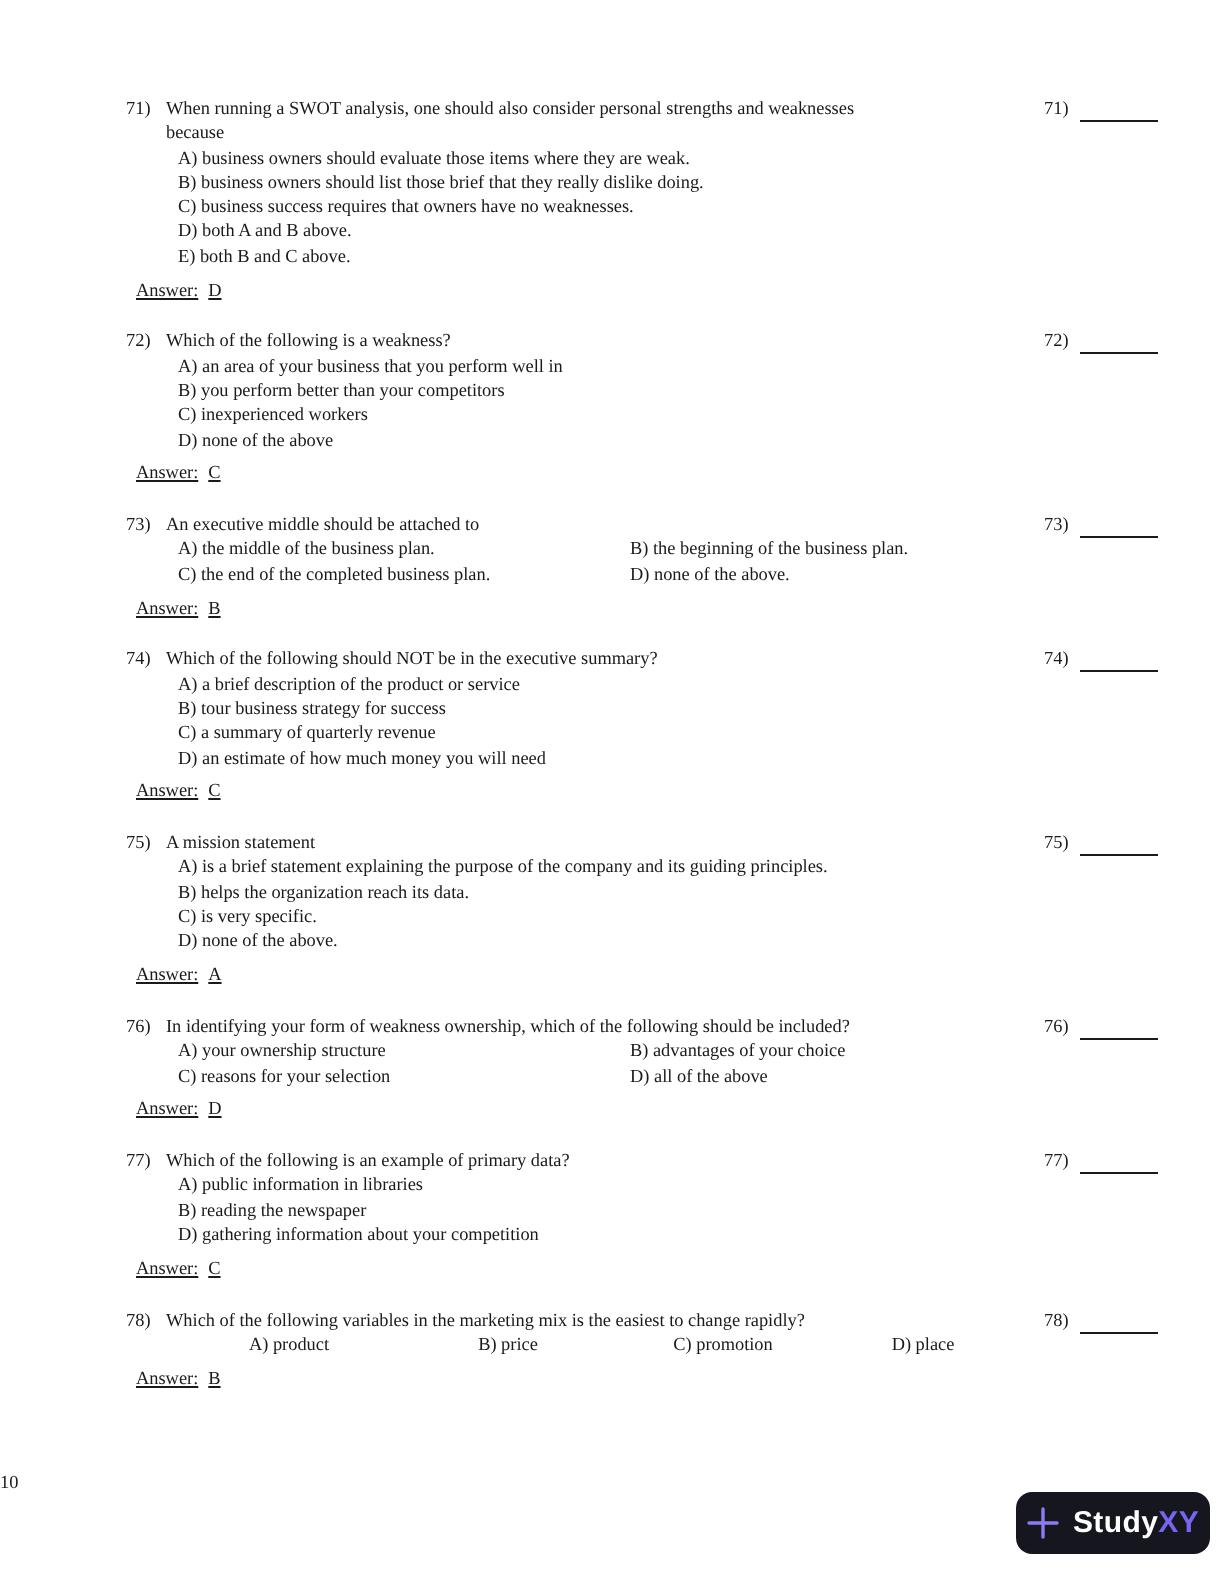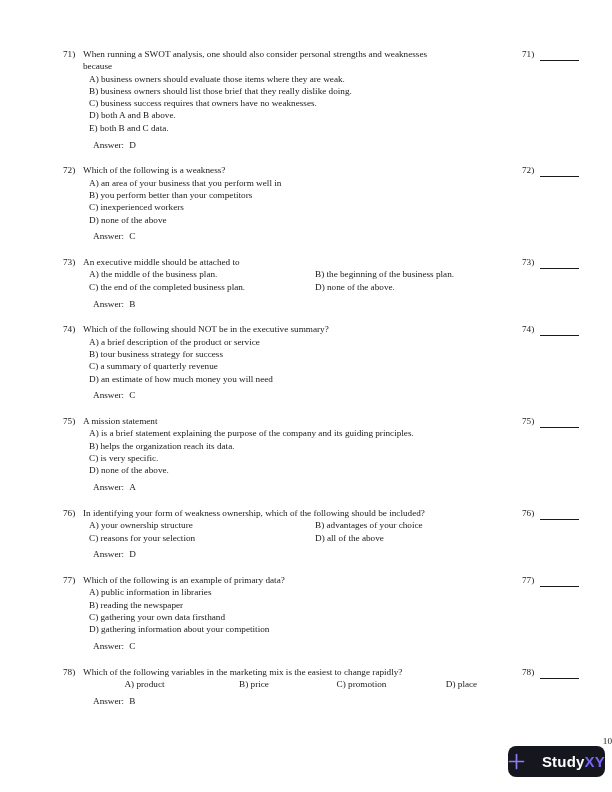--- a/index.html
+++ b/index.html
@@ -58,22 +58,23 @@
   .options.cols-2 {
     display: grid;
     grid-template-columns: 226px 1fr;
   }
   .options.cols-4 {
     display: grid;
     grid-template-columns: 111px 108px 107px 1fr;
     text-align: center;
   }
   .answer-row {
-    margin-left: 30px;
+    margin-left: 5px;
     margin-top: 4.5px;
+    text-decoration: underline;
   }
   .answer-value {
     margin-left: 5px;
   }
   .q-ref {
     margin-left: auto;
     width: 57px;
     display: flex;
     align-items: flex-start;
   }
@@ -84,34 +85,34 @@
     flex: 1;
     height: 12px;
     margin-left: 6px;
     border-bottom: 1.2px solid #1a1a1a;
   }
   .page-number {
     position: absolute;
     top: 736px;
     left: 0;
     width: 612px;
-    text-align: right;
+    text-align: left;
     font-size: 9.2px;
     color: #1a1a1a;
   }
   .badge {
     position: absolute;
     left: 508px;
     top: 746px;
     width: 97px;
     height: 31px;
     border-radius: 8px;
     display: flex;
     align-items: center;
-    justify-content: space-between;
+    justify-content: center;
     gap: 6px;
     font-family: "Liberation Sans", "DejaVu Sans", sans-serif;
     font-weight: bold;
     font-size: 15px;
     letter-spacing: 0.2px;
   }
   .badge .plus {
     display: flex;
     align-items: center;
   }
@@ -127,21 +128,21 @@
           <div class="q-head">
             <span class="q-num">71)</span>
             <span class="q-text">When running a SWOT analysis, one should also consider personal strengths and weaknesses
 because</span>
           </div>
           <div class="options cols-1">
             <span class="option">A) business owners should evaluate those items where they are weak.</span>
             <span class="option">B) business owners should list those brief that they really dislike doing.</span>
             <span class="option">C) business success requires that owners have no weaknesses.</span>
             <span class="option">D) both A and B above.</span>
-            <span class="option">E) both B and C data.</span>
+            <span class="option">E) both B and C above.</span>
           </div>
           <div class="answer-row"><span class="answer-label">Answer:</span><span class="answer-value">D</span></div>
         </div>
         <div class="q-ref">
           <span class="q-ref-num">71)</span>
           <span class="q-ref-line"></span>
         </div>
       </section>
       <section class="question">
         <div class="q-main">
@@ -240,21 +241,20 @@
       </section>
       <section class="question">
         <div class="q-main">
           <div class="q-head">
             <span class="q-num">77)</span>
             <span class="q-text">Which of the following is an example of primary data?</span>
           </div>
           <div class="options cols-1">
             <span class="option">A) public information in libraries</span>
             <span class="option">B) reading the newspaper</span>
-            <span class="option">C) gathering your own data firsthand</span>
             <span class="option">D) gathering information about your competition</span>
           </div>
           <div class="answer-row"><span class="answer-label">Answer:</span><span class="answer-value">C</span></div>
         </div>
         <div class="q-ref">
           <span class="q-ref-num">77)</span>
           <span class="q-ref-line"></span>
         </div>
       </section>
       <section class="question">

